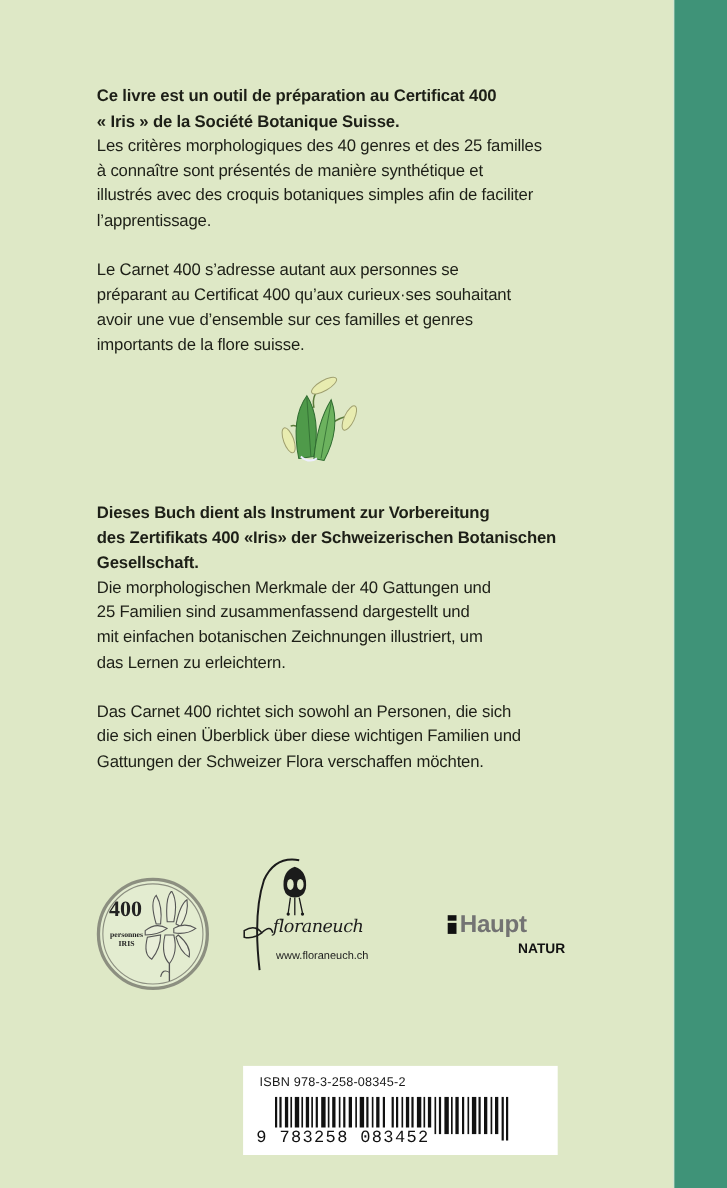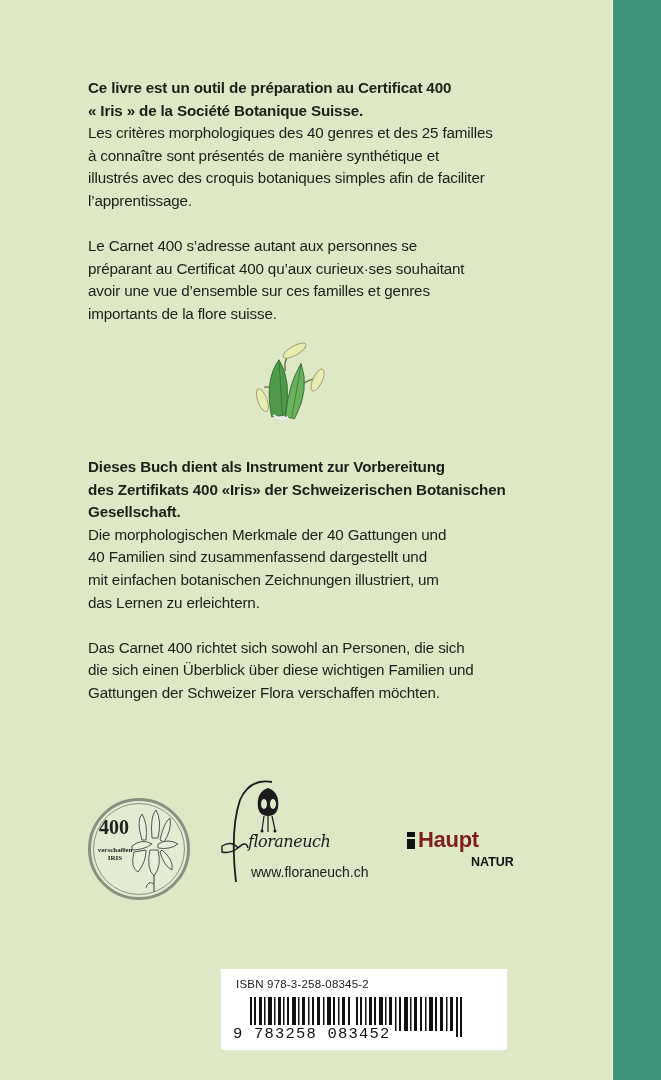--- a/index.html
+++ b/index.html
@@ -51,34 +51,34 @@
     .floraneuch {
       position: absolute; left: 218px; top: 770px; width: 168px; height: 115px;
     }
     .floraneuch .word {
       position: absolute; left: 30px; top: 62px;
       font-family: "DejaVu Serif", serif; font-style: italic; font-size: 16px; color: #1b1b1b;
       letter-spacing: -0.5px;
     }
     .floraneuch .url {
       position: absolute; left: 33px; top: 94px;
-      font-size: 14px; color: #1b1b1b;
+      font-size: 10px; color: #1b1b1b;
     }
     .haupt {
       position: absolute; left: 407px; top: 828px;
     }
     .haupt .mark {
       position: absolute; left: 0; top: 4px; width: 8px; height: 17px;
     }
     .haupt .mark span { display: block; width: 8px; background: #111; }
     .haupt .mark .a { height: 5px; margin-bottom: 2px; }
     .haupt .mark .b { height: 10px; }
     .haupt .name {
       position: absolute; left: 11px; top: -1px;
-      font-weight: bold; font-size: 22px; color: #7f1d1d; letter-spacing: -0.3px;
+      font-weight: bold; font-size: 22px; color: #737373; letter-spacing: -0.3px;
     }
     .haupt .sub {
       position: absolute; left: 64px; top: 27px;
       font-weight: bold; font-size: 12.5px; color: #111;
     }
     .barcode-box {
       position: absolute; left: 221px; top: 969px; width: 286px; height: 81px;
       background: #ffffff;
     }
     .barcode-box .isbn {
@@ -137,38 +137,38 @@
 </div>
 
 <div class="block" id="de-block">
   <p class="lead">
     <span class="line">Dieses Buch dient als Instrument zur Vorbereitung</span>
     <span class="line">des Zertifikats 400 «Iris» der Schweizerischen Botanischen</span>
     <span class="line">Gesellschaft.</span>
   </p>
   <p>
     <span class="line">Die morphologischen Merkmale der 40 Gattungen und</span>
-    <span class="line">40 Familien sind zusammenfassend dargestellt und</span>
+    <span class="line">25 Familien sind zusammenfassend dargestellt und</span>
     <span class="line">mit einfachen botanischen Zeichnungen illustriert, um</span>
     <span class="line">das Lernen zu erleichtern.</span>
   </p>
   <div class="gap"></div>
   <p>
     <span class="line">Das Carnet 400 richtet sich sowohl an Personen, die sich</span>
     <span class="line">die sich einen Überblick über diese wichtigen Familien und</span>
     <span class="line">Gattungen der Schweizer Flora verschaffen möchten.</span>
   </p>
 </div>
 
 <div class="logo-400">
   <div class="ring"></div>
   <div class="ring-inner"></div>
   <div class="num">400</div>
   <div class="cert">
-    <div>verschaffen</div>
+    <div>personnes</div>
     <div>IRIS</div>
   </div>
   <svg width="52" height="82" viewBox="0 0 52 82">
     <g fill="#e8eed8" stroke="#555" stroke-width="1">
       <path d="M14 30 Q8 10 14 4 Q20 14 18 30 Z"></path>
       <path d="M24 28 Q22 6 28 0 Q34 10 30 28 Z"></path>
       <path d="M32 30 Q36 12 42 8 Q44 20 36 32 Z"></path>
       <path d="M4 36 Q14 28 24 34 Q16 40 4 40 Z"></path>
       <path d="M30 34 Q40 28 50 34 Q42 40 30 38 Z"></path>
       <path d="M6 42 Q2 58 10 62 Q18 52 18 40 Z"></path>

